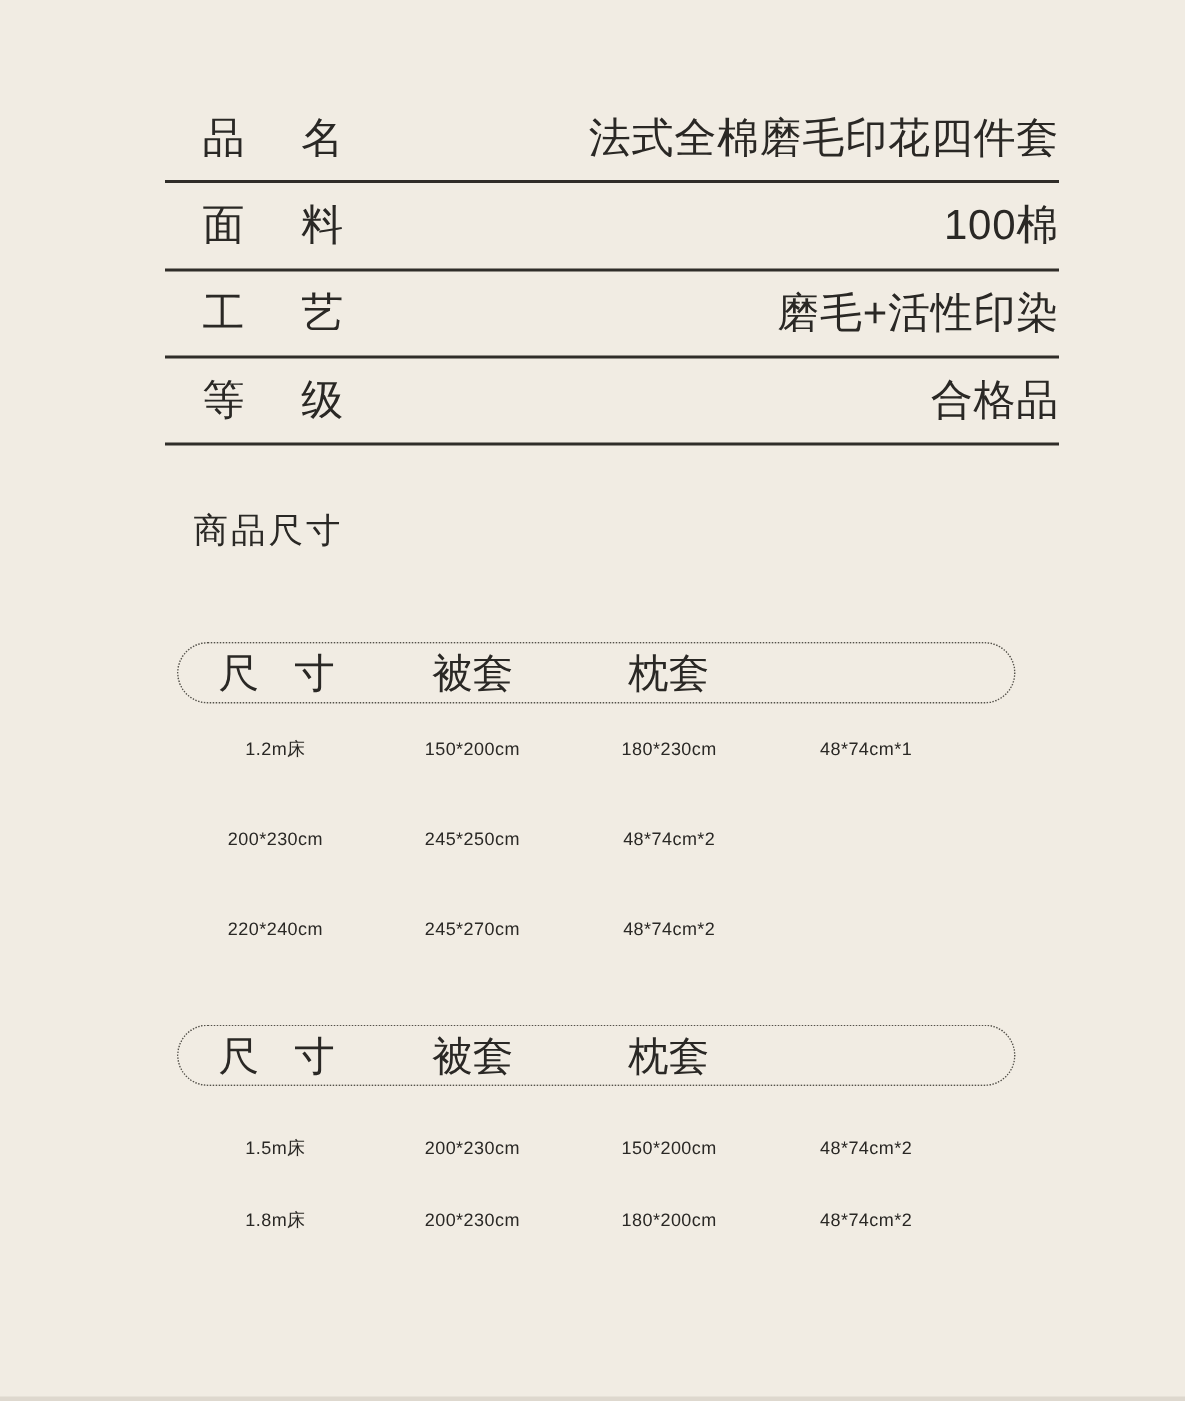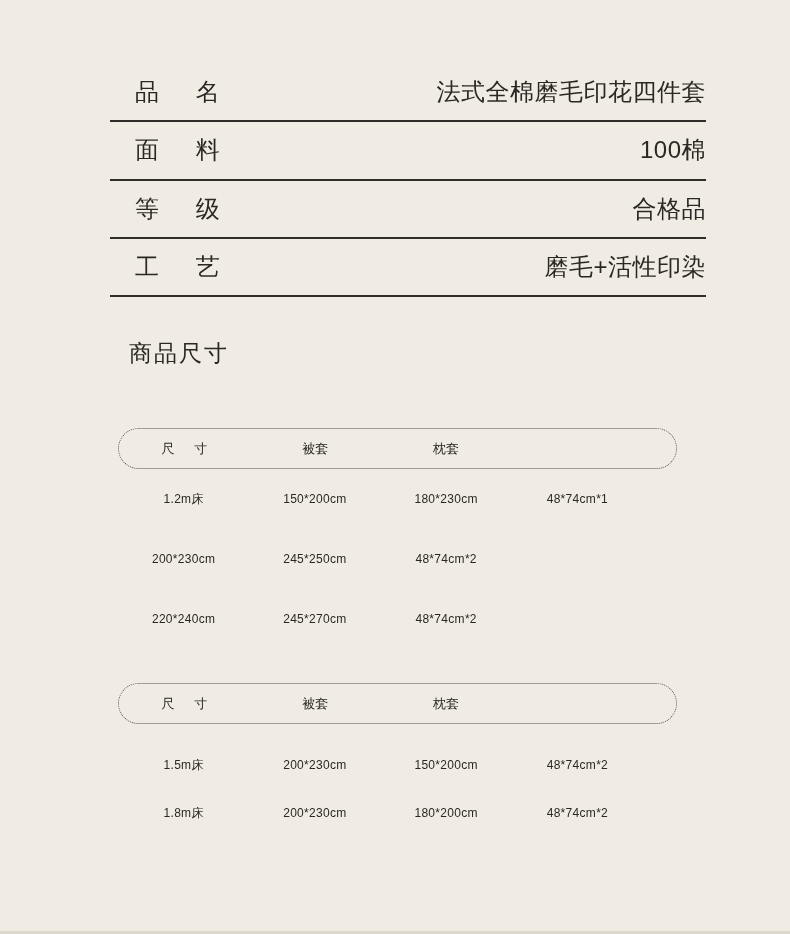--- a/index.html
+++ b/index.html
@@ -26,21 +26,21 @@
     left: 110px;
     top: 64px;
     width: 596px;
   }
   .spec-row {
     height: 58.3px;
     display: flex;
     justify-content: space-between;
     align-items: center;
     border-bottom: 2px solid var(--line);
-    font-size: 24px;
+    font-size: 28px;
   }
   .spec-label {
     padding-left: 25px;
     word-spacing: 28px;
     letter-spacing: 1px;
   }
   .spec-value {
     letter-spacing: 0.5px;
   }
 
@@ -70,21 +70,21 @@
     grid-template-columns: repeat(4, 1fr);
     padding-right: 34px;
   }
   .cols > span { text-align: center; }
 
   .pill {
     height: 41px;
     align-items: center;
     border: 1px dotted var(--dot);
     border-radius: 22px;
-    font-size: 13px;
+    font-size: 27px;
   }
   .head-size { word-spacing: 16px; }
 
   .size-row {
     align-items: center;
     font-size: 12px;
     letter-spacing: 0.3px;
   }
   .size-table.first  .size-row { height: 60px; }
   .size-table.second .rows { padding-top: 17px; }
@@ -105,26 +105,26 @@
   <section class="spec-table">
     <div class="spec-row">
       <span class="spec-label">品 名</span>
       <span class="spec-value">法式全棉磨毛印花四件套</span>
     </div>
     <div class="spec-row">
       <span class="spec-label">面 料</span>
       <span class="spec-value">100棉</span>
     </div>
     <div class="spec-row">
+      <span class="spec-label">工 艺</span>
+      <span class="spec-value">磨毛+活性印染</span>
+    </div>
+    <div class="spec-row">
       <span class="spec-label">等 级</span>
       <span class="spec-value">合格品</span>
-    </div>
-    <div class="spec-row">
-      <span class="spec-label">工 艺</span>
-      <span class="spec-value">磨毛+活性印染</span>
     </div>
   </section>
 
   <h2 class="section-title">商品尺寸</h2>
 
   <section class="size-table first">
     <div class="pill cols">
       <span class="head-size">尺 寸</span>
       <span>被套</span>
       <span>枕套</span>

